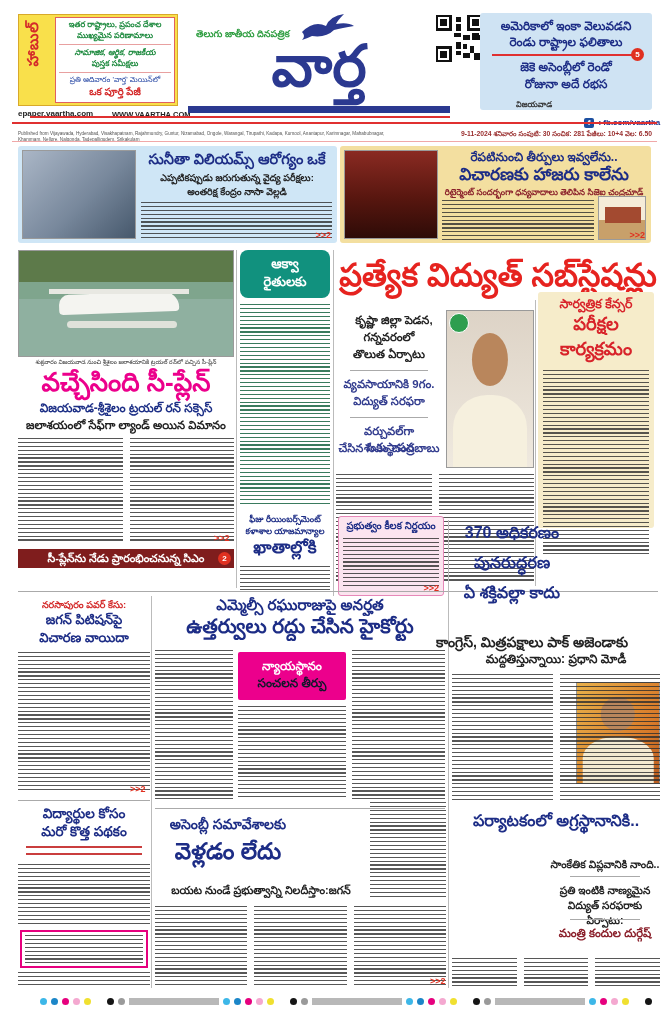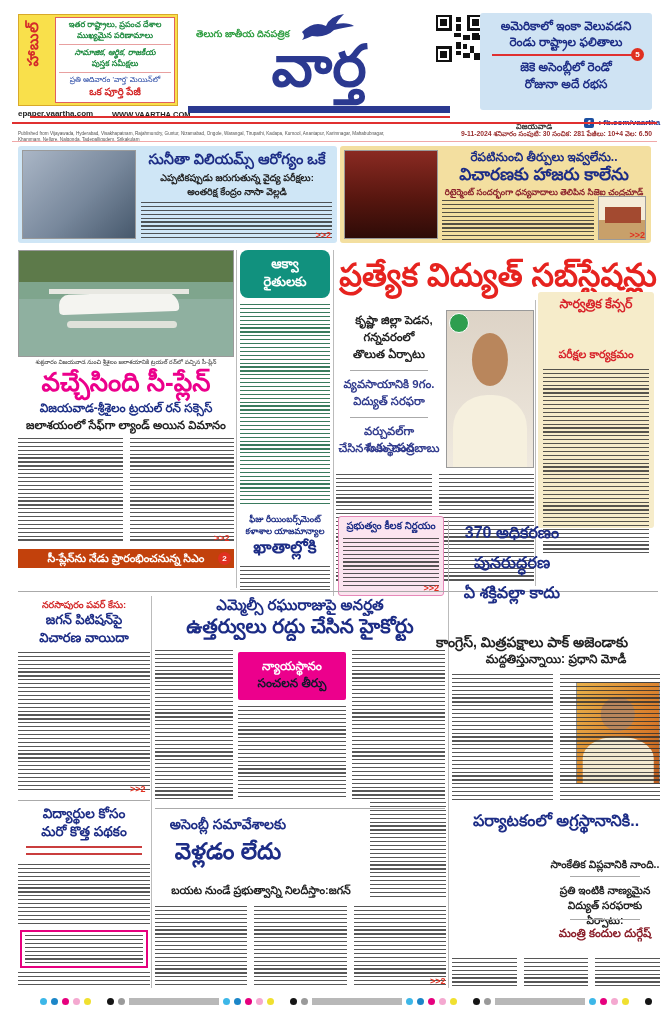--- a/index.html
+++ b/index.html
@@ -79,21 +79,21 @@
 
   <div class="abs" style="left:480px;top:13px;width:172px;height:97px;background:#cfe3f3;border-radius:3px;padding:5px 4px;box-sizing:border-box;">
     <div class="c b navy" style="font-size:12px;line-height:1.35;">అమెరికాలో ఇంకా వెలువడని</div>
     <div class="c b navy" style="font-size:12px;line-height:1.35;">రెండు రాష్ట్రాల ఫలితాలు</div>
     <div style="position:relative;margin:4px 8px 3px 8px;height:2px;background:#e03030;">
       <span class="badge" style="position:absolute;right:-4px;top:-6px;width:13px;height:13px;font-size:8px;">5</span>
     </div>
     <div class="c b navy" style="font-size:12px;line-height:1.35;">జెకె అసెంబ్లీలో రెండో</div>
     <div class="c b navy" style="font-size:12px;line-height:1.35;">రోజునా అదే రభస</div>
   </div>
-  <div class="abs b" style="left:516px;top:122px;font-size:8px;color:#333;">విజయవాడ</div>
+  <div class="abs b" style="left:516px;top:100px;font-size:8px;color:#333;">విజయవాడ</div>
   <div class="abs" style="left:584px;top:111px;">
     <span style="display:inline-block;width:10px;height:10px;background:#1c4fa0;color:#fff;font-weight:bold;font-size:8px;text-align:center;line-height:10px;border-radius:2px;">f</span>
     <span class="b navy" style="font-size:8px;">: fb.com/vaartha</span>
   </div>
 
   <div class="abs" style="left:12px;top:122px;width:645px;height:2px;background:#e03030;"></div>
 
   <div class="abs" style="left:18px;top:131px;width:390px;font-size:4.6px;color:#555;line-height:1.2;">Published from Vijayawada, Hyderabad, Visakhapatnam, Rajahmundry, Guntur, Nizamabad, Ongole, Warangal, Tirupathi, Kadapa, Kurnool, Anantapur, Karimnagar, Mahabubnagar, Khammam, Nellore, Nalgonda, Tadepalligudem, Srikakulam</div>
   <div class="abs b" style="left:410px;top:130px;width:242px;font-size:6.8px;color:#9a2f2f;text-align:right;">9-11-2024 శనివారం సంపుటి: 30 సంచిక: 281 పేజీలు: 10+4 వెల: 6.50</div>
   <div class="abs" style="left:12px;top:141px;width:645px;height:1px;background:#f0a8a8;"></div>
@@ -130,21 +130,21 @@
   </div>
   <div class="abs c" style="left:18px;top:359px;width:216px;font-size:6px;color:#333;">శుక్రవారం విజయవాడ నుంచి శ్రీశైలం జలాశయానికి ట్రయల్ రన్‌లో వచ్చిన సీ-ప్లేన్</div>
   <div class="abs c b" style="left:18px;top:367px;width:216px;font-size:26px;color:#ec008c;">వచ్చేసింది సీ-ప్లేన్</div>
   <div class="abs c b" style="left:18px;top:401px;width:216px;font-size:12px;color:#1c2f86;">విజయవాడ-శ్రీశైలం ట్రయల్ రన్ సక్సెస్</div>
   <div class="abs c b" style="left:18px;top:419px;width:216px;font-size:11.5px;color:#222;">జలాశయంలో సేఫ్‌గా ల్యాండ్ అయిన విమానం</div>
   <div class="abs cols" style="left:18px;top:438px;width:216px;height:104px;">
     <div class="ft"></div>
     <div class="ft"></div>
   </div>
   <span class="jump" style="left:214px;top:533px;">&gt;&gt;2</span>
-  <div class="abs" style="left:18px;top:549px;width:216px;height:19px;background:#c2410c;">
+  <div class="abs" style="left:18px;top:549px;width:216px;height:19px;background:#7f1d1d;">
     <div class="c b" style="color:#fff;font-size:11px;line-height:19px;">సీ-ప్లేన్‌ను నేడు ప్రారంభించనున్న సిఎం</div>
     <span class="badge" style="position:absolute;right:3px;top:3px;width:13px;height:13px;font-size:8px;">2</span>
   </div>
 
   <div class="abs" style="left:240px;top:250px;width:90px;height:48px;background:#11917e;border-radius:8px;display:flex;flex-direction:column;justify-content:center;">
     <div class="c b" style="color:#fff;font-size:13px;">ఆక్వా</div>
     <div class="c b" style="color:#fff;font-size:13px;">రైతులకు</div>
   </div>
   <div class="abs ft green" style="left:240px;top:304px;width:90px;height:202px;"></div>
 
@@ -169,21 +169,21 @@
     <span style="position:absolute;left:2px;top:2px;width:18px;height:18px;border-radius:50%;background:#2e9e4f;border:1px solid #fff;"></span>
   </div>
 
   <div class="abs cols" style="left:336px;top:474px;width:198px;height:108px;">
     <div class="ft"></div>
     <div class="ft"></div>
   </div>
 
   <div class="abs" style="left:538px;top:292px;width:116px;height:236px;background:#f6ecca;border-radius:3px;padding:5px 5px;box-sizing:border-box;">
     <div class="c b" style="font-size:12.5px;color:#d8232a;">సార్వత్రిక కేన్సర్</div>
-    <div class="c b" style="font-size:11px;color:#d8232a;margin-top:34px;">పరీక్షల కార్యక్రమం</div>
+    <div class="c b" style="font-size:18px;color:#d8232a;">పరీక్షల కార్యక్రమం</div>
     <div class="ft" style="margin-top:6px;height:184px;"></div>
   </div>
 
   <div class="abs" style="left:338px;top:516px;width:106px;height:80px;background:#fbe4ef;border:1px solid #e688b8;border-radius:3px;padding:3px 4px;box-sizing:border-box;">
     <div class="c b navy" style="font-size:10px;">ప్రభుత్వం కీలక నిర్ణయం</div>
     <div class="ft" style="margin-top:4px;height:48px;"></div>
     <span class="jump" style="right:4px;bottom:2px;">&gt;&gt;2</span>
   </div>
 
   <div class="abs hr" style="left:18px;top:591px;width:640px;"></div>

